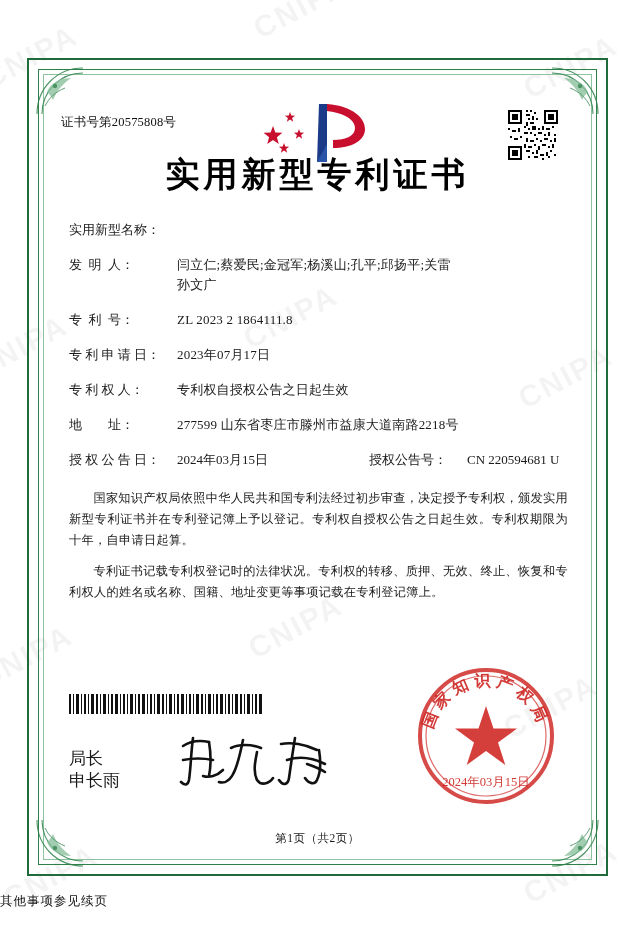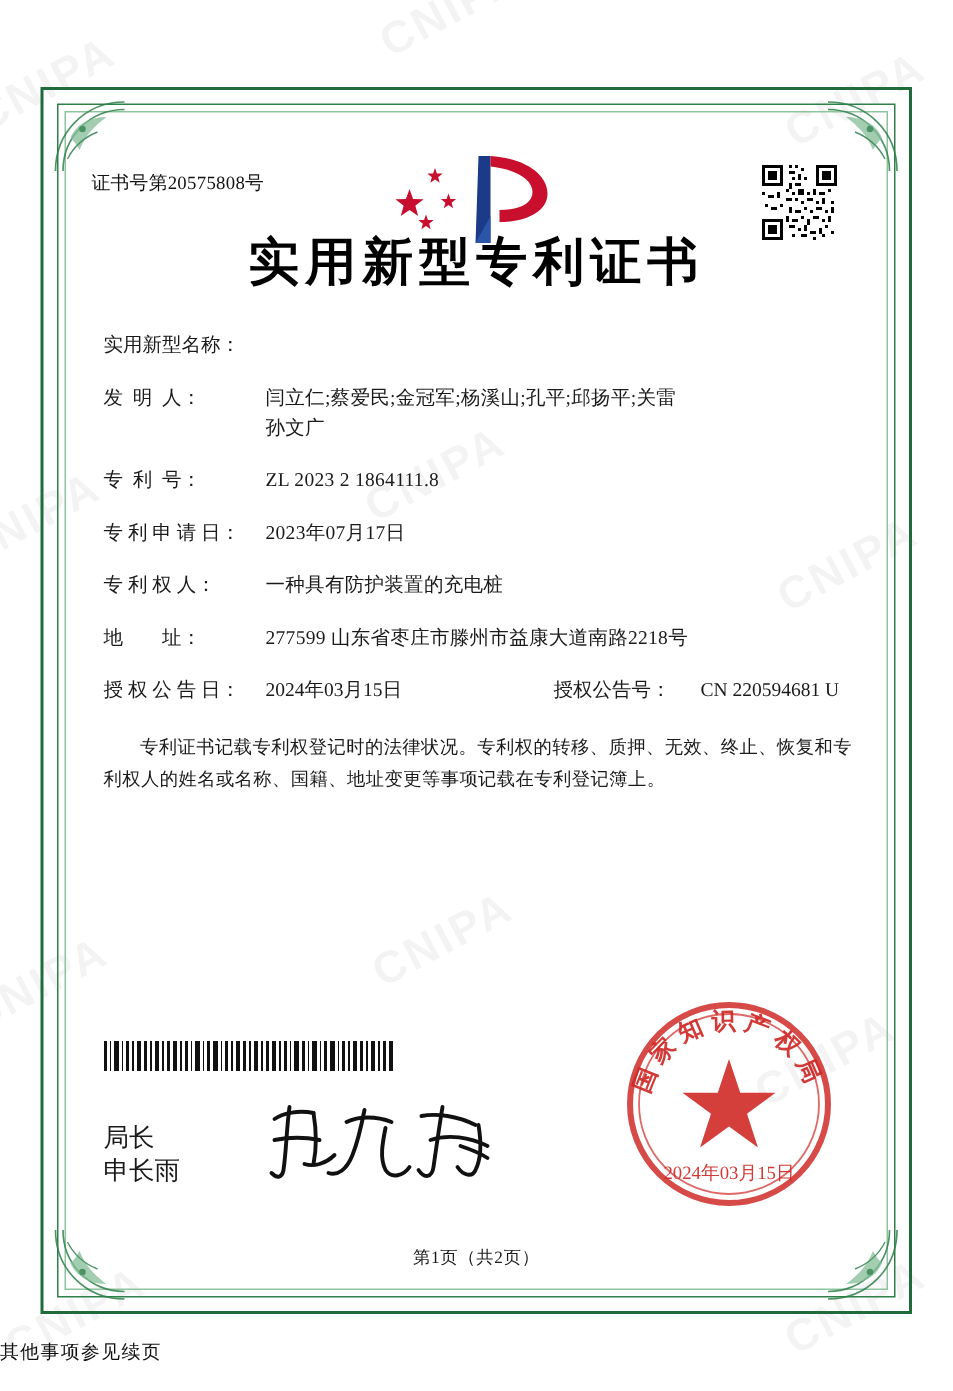--- a/index.html
+++ b/index.html
@@ -424,41 +424,42 @@
         <div class="val">ZL 2023 2 1864111.8</div>
       </div>
 
       <div class="row">
         <div class="lbl">专 利 申 请 日：</div>
         <div class="val">2023年07月17日</div>
       </div>
 
       <div class="row">
         <div class="lbl">专 利 权 人：</div>
-        <div class="val">一种具有防护装置的充电桩</div>
+        <div class="val">专利权自授权公告之日起生效</div>
       </div>
 
       <div class="row">
         <div class="lbl">地        址：</div>
         <div class="val">277599 山东省枣庄市滕州市益康大道南路2218号</div>
       </div>
 
       <div class="row-split">
         <div class="half left">
           <div class="lbl">授 权 公 告 日：</div>
           <div class="val">2024年03月15日</div>
         </div>
         <div class="half right">
           <div class="lbl">授权公告号：</div>
           <div class="val">CN 220594681 U</div>
         </div>
       </div>
     </div>
 
     <div class="para-block">
+      <p class="para">国家知识产权局依照中华人民共和国专利法经过初步审查，决定授予专利权，颁发实用新型专利证书并在专利登记簿上予以登记。专利权自授权公告之日起生效。专利权期限为十年，自申请日起算。</p>
       <p class="para">专利证书记载专利权登记时的法律状况。专利权的转移、质押、无效、终止、恢复和专利权人的姓名或名称、国籍、地址变更等事项记载在专利登记簿上。</p>
     </div>
 
     <div class="barcode">
       <svg width="196" height="20" viewBox="0 0 196 20" shape-rendering="crispEdges">
         <g fill="#111">
           <rect x="0" y="0" width="2" height="20"></rect>
             <rect x="4" y="0" width="1" height="20"></rect>
           <rect x="7" y="0" width="3" height="20"></rect>
             <rect x="12" y="0" width="1" height="20"></rect>

